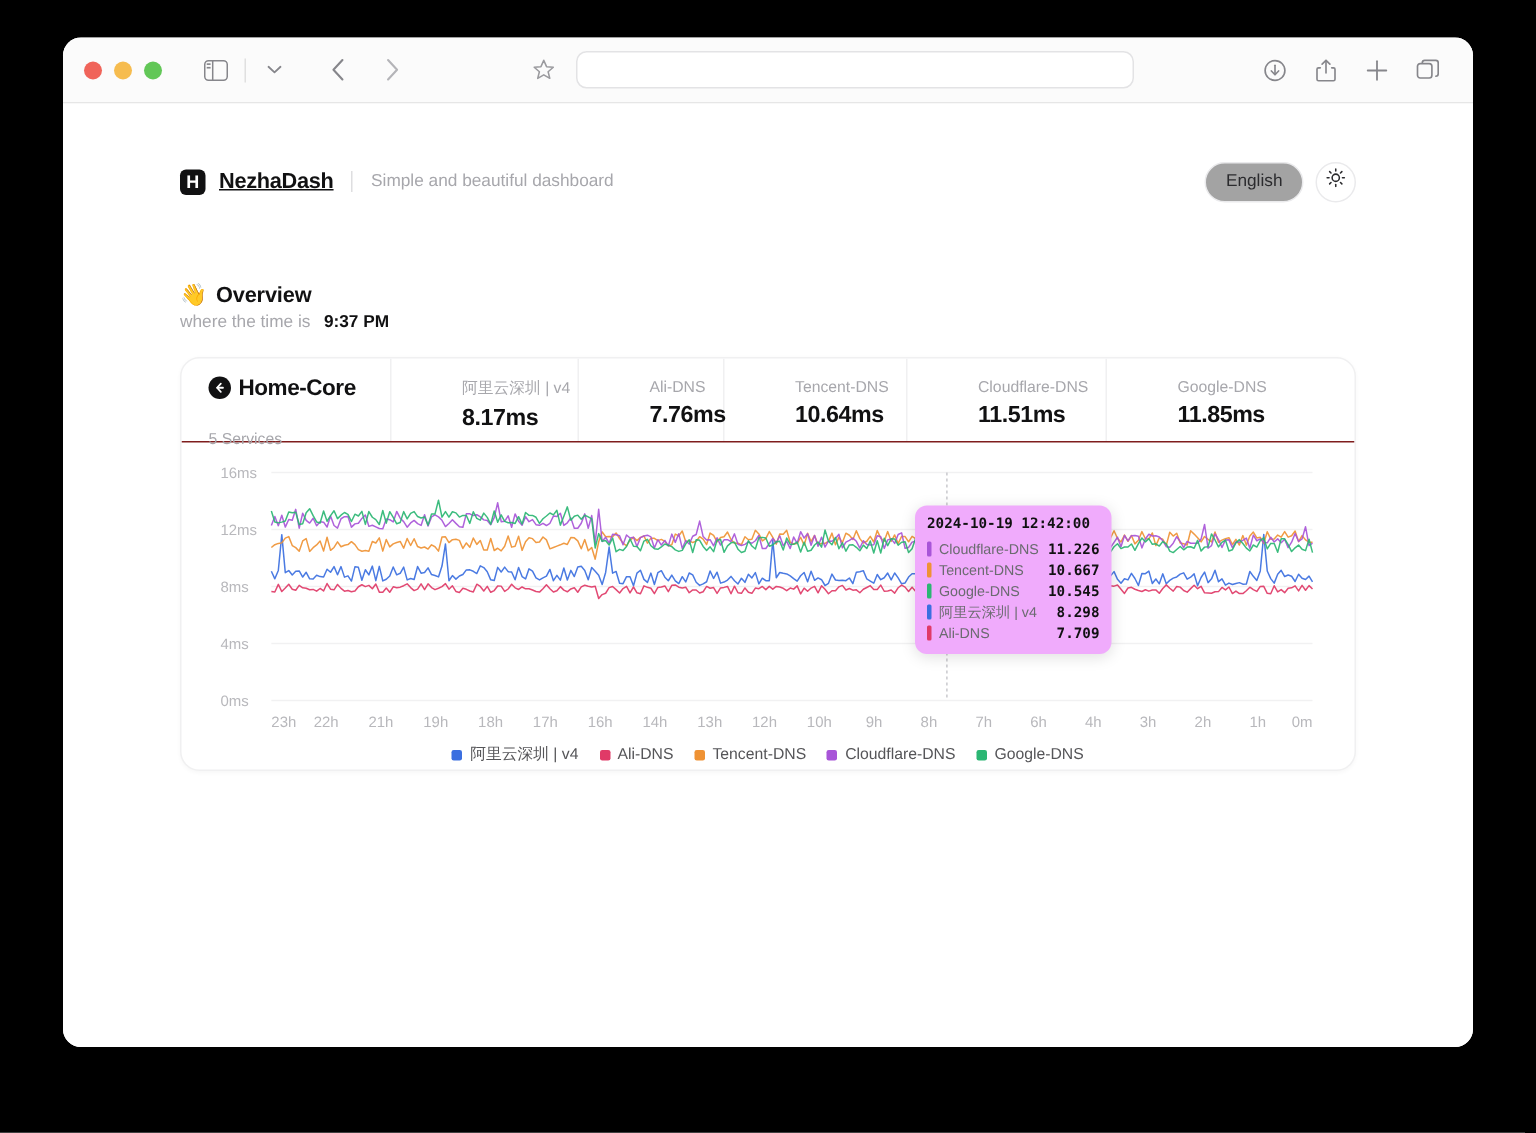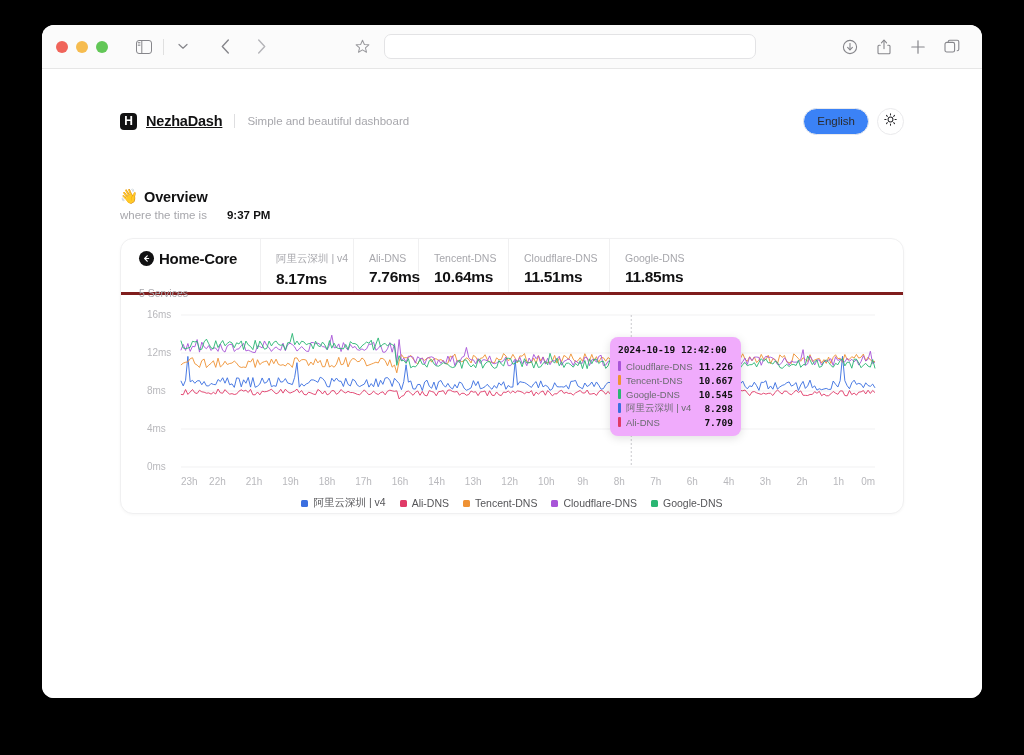--- a/index.html
+++ b/index.html
@@ -106,21 +106,21 @@
   }
   .brand-divider { width: 1px; height: 14px; background: #dedee0; margin: 0 3px; }
   .brand-tag { font-size: 11.5px; color: #a7a7ac; }
 
   .header-actions { display: flex; align-items: center; gap: 8px; }
   .lang-pill {
     height: 27px;
     padding: 0 13px;
     border: 1px solid #eaeaec;
     border-radius: 14px;
-    background: #3b82f6;
+    background: #a3a3a3;
     font-size: 11.5px;
     color: #2b2b2e;
     display: flex; align-items: center;
     font-family: "Liberation Sans", sans-serif;
   }
   .theme-btn {
     width: 27px; height: 27px;
     border: 1px solid #eaeaec;
     border-radius: 50%;
     background: #fff;
@@ -137,36 +137,37 @@
     letter-spacing: -0.1px;
   }
   .overview-sub {
     margin-top: 4px;
     font-size: 11.5px;
     color: #a7a7ac;
   }
   .overview-sub .clock {
     color: #111112;
     font-weight: 700;
-    margin-left: 20px;
+    margin-left: 9px;
   }
 
   
   .card {
     margin-top: 17px;
     background: #ffffff;
     border: 1px solid #f0f0f1;
     border-radius: 13px;
     box-shadow: 0 1px 3px rgba(0,0,0,0.035);
     overflow: hidden;
   }
   .card-tabs {
     display: flex;
-    border-bottom: 3px solid #7f1d1d;
+    border-bottom: 1px solid #7f1d1d;
     height: 56px;
+    gap: 32px;
   }
   .tab-main {
     width: 140px;
     padding: 11px 0 0 18px;
     border-right: 1px solid #f0f0f1;
     flex: none;
   }
   .tab-main-title {
     display: flex; align-items: center; gap: 5px;
     font-size: 15px; font-weight: 700; color: #111112;

